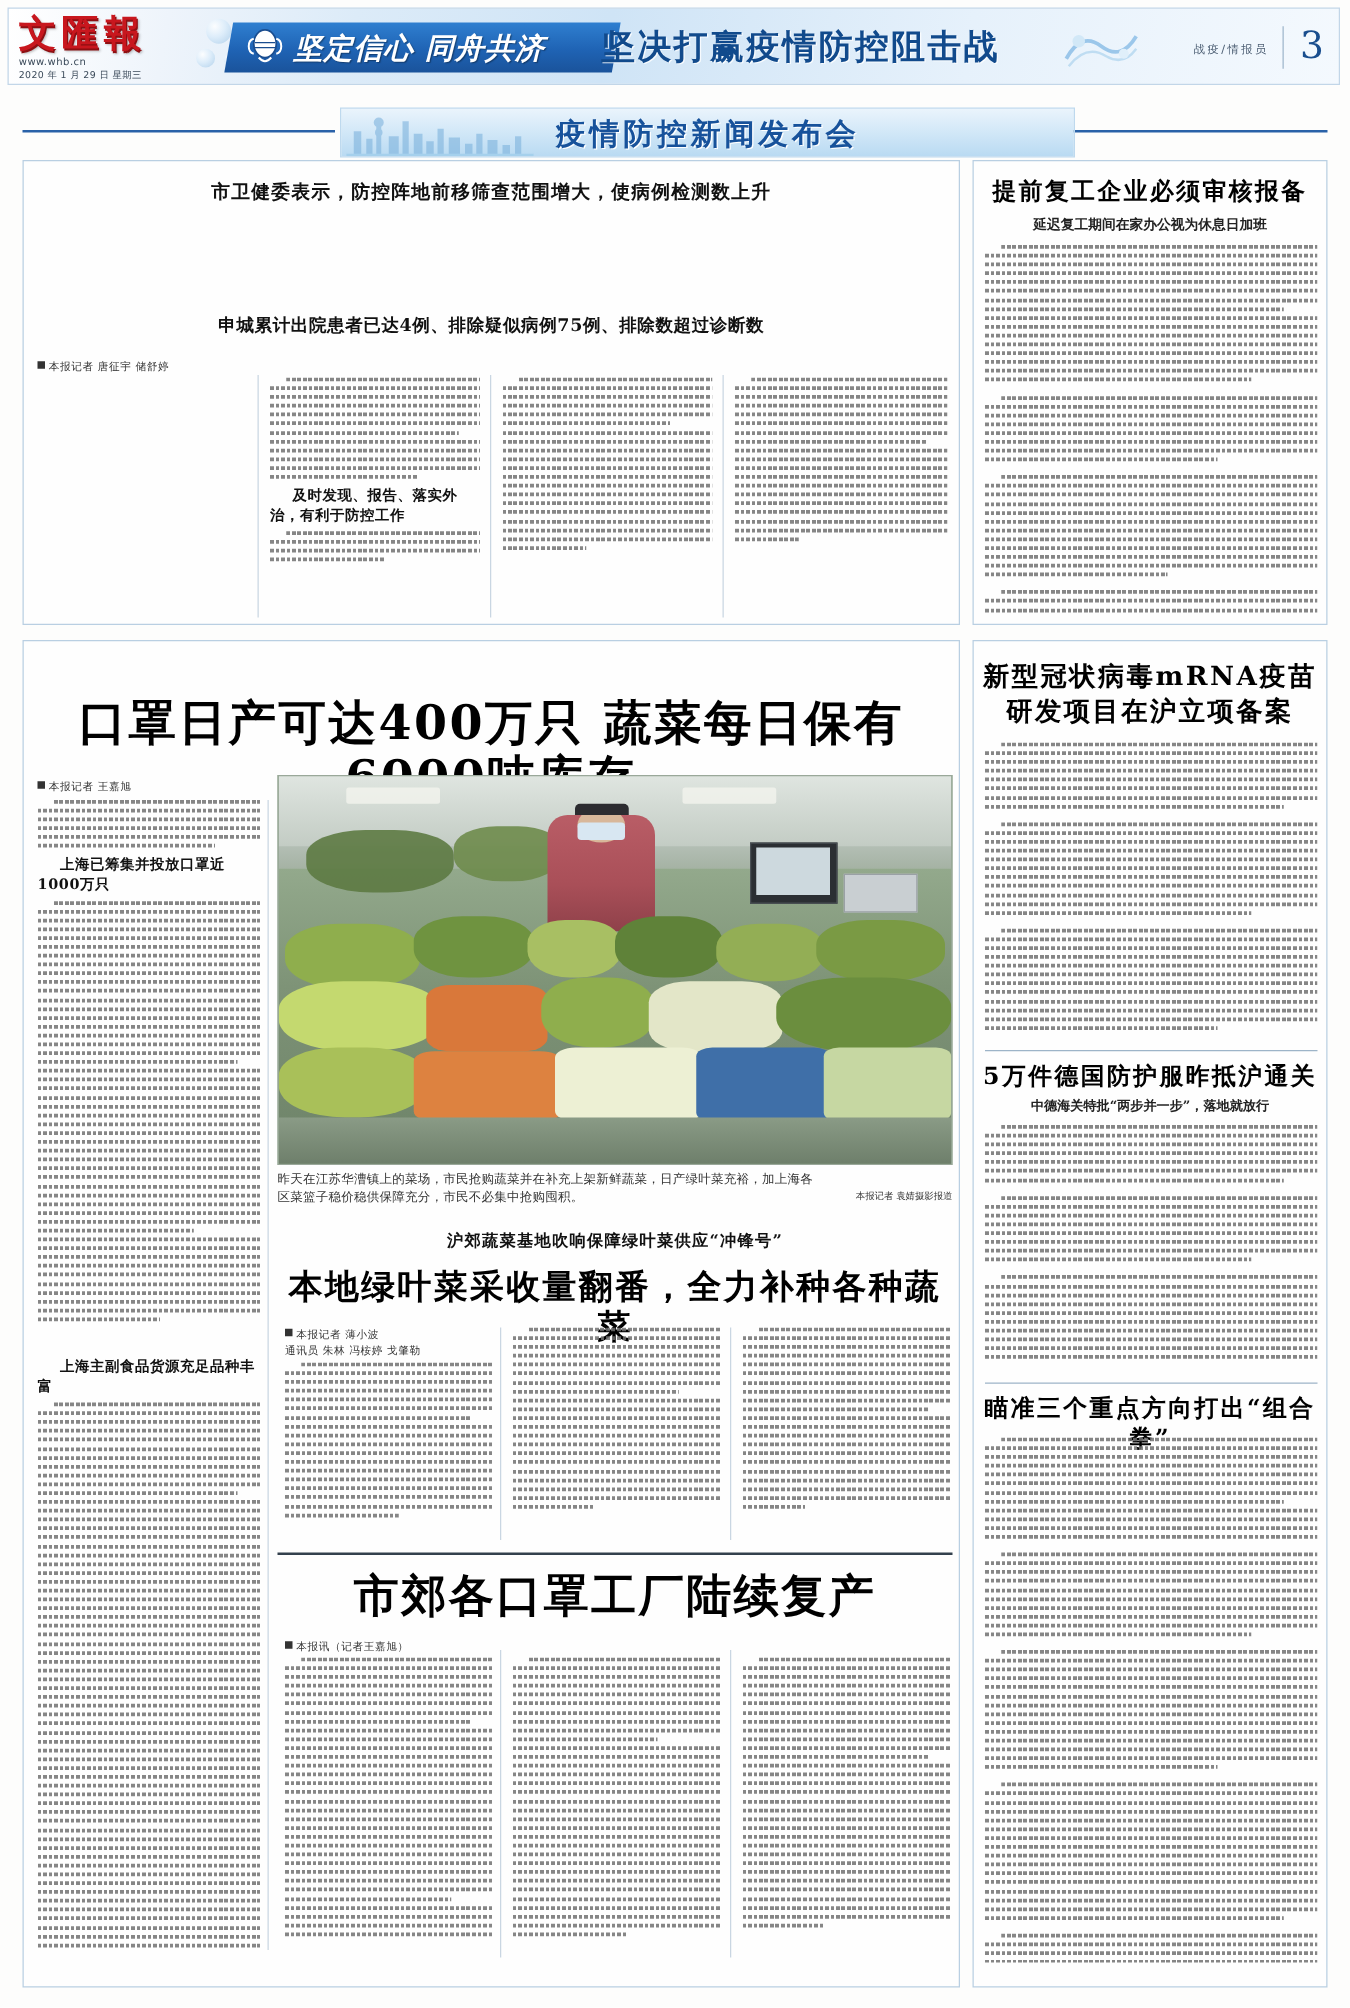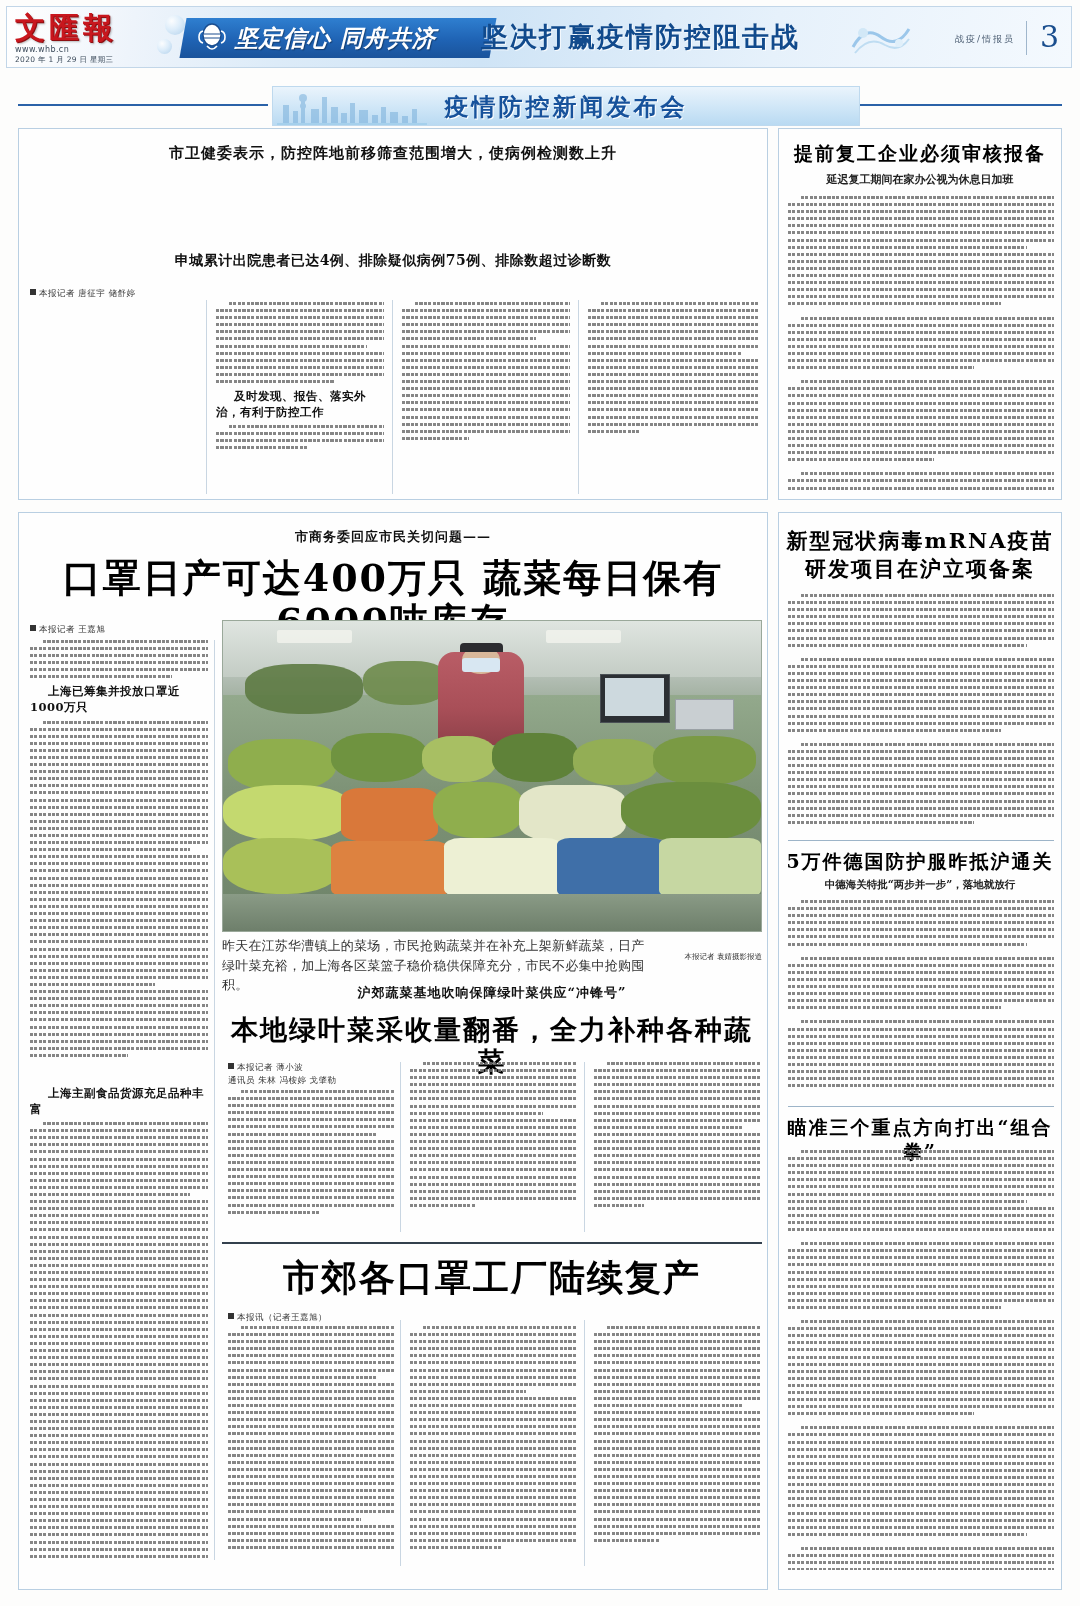--- a/index.html
+++ b/index.html
@@ -129,21 +129,21 @@
   
   .photo { position:absolute; overflow:hidden; background:#8fa68b; border:1px solid #9aa89a; }
   .photo .sky   { position:absolute; left:0; top:0; width:100%; height:26%;
                   background:linear-gradient(180deg,#cfd7d2 0%,#b9c3bb 60%,#9fae9d 100%); }
   .photo .stall { position:absolute; left:0; top:24%; width:100%; height:76%;
                   background:linear-gradient(180deg,#93a98c 0%,#7e9377 40%,#6d8268 100%); }
   .veg { position:absolute; border-radius:40% 40% 45% 45%; }
   .vendor-body { position:absolute; border-radius:8px; }
 
   .photo-caption {
-    font-size:13px; color:#333; line-height:1.5; letter-spacing:.2px;
+    font-size:10px; color:#333; line-height:1.5; letter-spacing:.2px;
   }
   .photo-credit { font-size:7.5px; color:#333; text-align:right; }
 
   
   .thinrule { height:1px; background:#9db4c8; }
   .thickrule { height:2px; background:#33404d; }
 </style>
 </head>
 <body>
 
@@ -348,21 +348,20 @@
       <div class="tline s55"></div>
     <div class="gap"></div>
     <div class="tline ind"></div>
       <div class="tline"></div>
       <div class="tline"></div>
 
   </div>
 
   <div class="box" style="left:18px; top:512px; width:750px; height:1078px;"></div>
 
-  <div class="kicker" style="position:absolute; left:24px; top:528px; width:738px; font-size:13px;">市商务委回应市民关切问题——</div>
 
   <div class="h1" style="position:absolute; left:24px; top:556px; width:738px; font-size:38px; line-height:1.15;">口罩日产可达400万只  蔬菜每日保有6000吨库存</div>
 
   <div class="byline" style="position:absolute; left:30px; top:624px;">
     <span class="sq"></span><span>本报记者  王嘉旭</span>
   </div>
 
   <div class="bodycol" style="left:30px; top:640px; width:178px; height:430px;">
     <div class="tline ind"></div>
       <div class="tline"></div>

